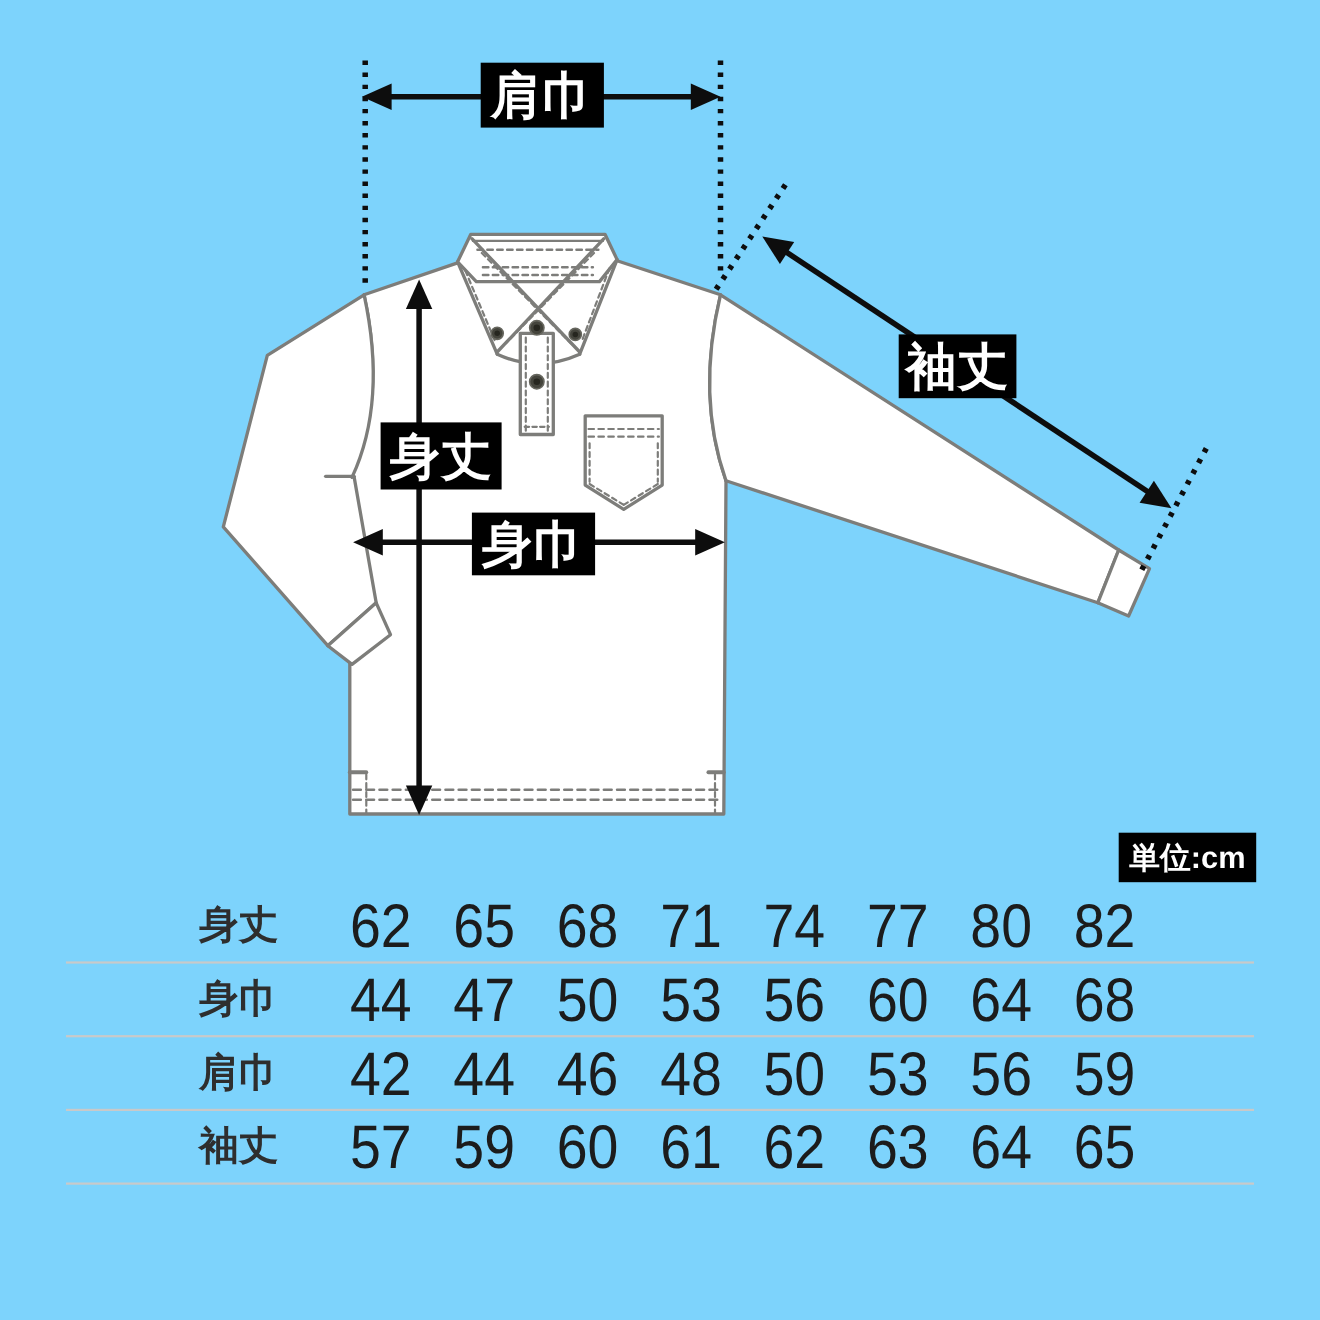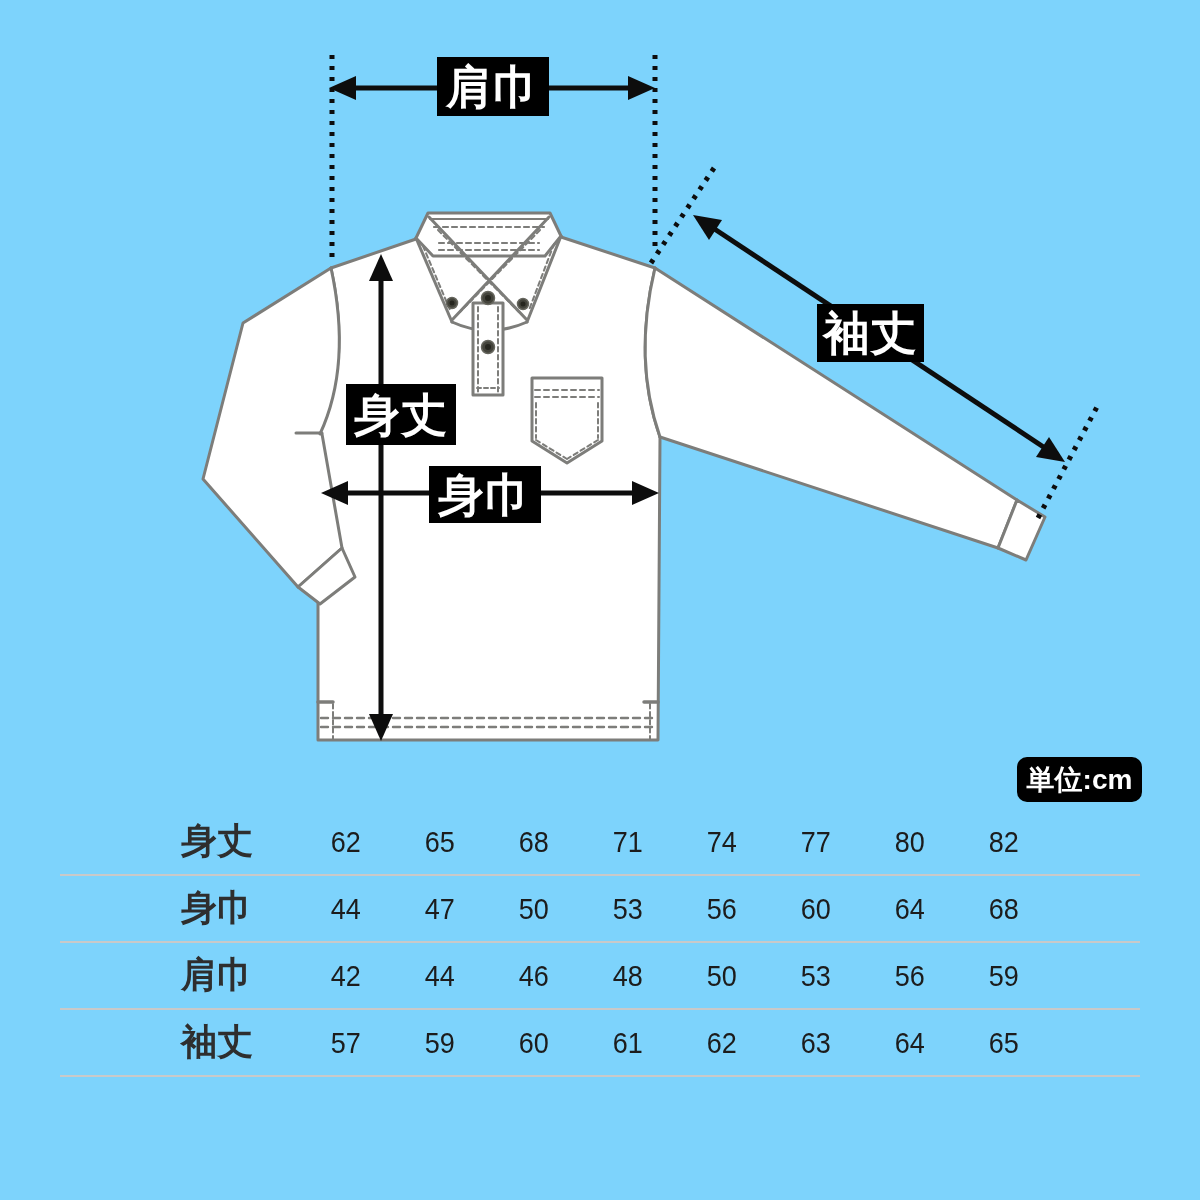--- a/index.html
+++ b/index.html
@@ -22,21 +22,21 @@
   
   .size-table{position:absolute;left:60px;top:809px;width:1080px;}
   .t-row{
     display:grid;grid-template-columns:239px repeat(8,94px) 1fr;
     height:65px;align-items:center;border-bottom:2px solid #c9c9c9;
   }
   .t-row.t-head{border-bottom:2px solid #c9c9c9;}
   .t-cell{text-align:center;white-space:nowrap;}
   .t-colhead{font-weight:bold;font-size:36px;color:#111111;}
   .t-label{font-weight:bold;font-size:36px;color:#2e2e2e;padding-left:75px;}
-  .t-val{font-size:30px;color:#1c1c1c;}
+  .t-val{font-size:56px;color:#1c1c1c;}
   .cond{display:inline-block;transform:scaleX(0.9);}
   .condh{display:inline-block;transform:scaleX(0.94);}
 </style>
 </head>
 <body>
 
 <div class="stage">
 
   <svg width="1200" height="1200" viewBox="0 0 1200 1200">
 
@@ -144,21 +144,21 @@
   </svg>
 
   <div class="measure-label" style="left:437px;top:57px;width:112px;height:59px;">肩巾</div>
 
   <div class="measure-label" style="left:346px;top:384px;width:110px;height:61px;">身丈</div>
 
   <div class="measure-label" style="left:429px;top:466px;width:112px;height:57px;">身巾</div>
 
   <div class="measure-label" style="left:817px;top:304px;width:107px;height:58px;">袖丈</div>
 
-  <div class="unit-label" style="left:1017px;top:757px;width:125px;height:45px;border-radius:10px;">単位:cm</div>
+  <div class="unit-label" style="left:1017px;top:757px;width:125px;height:45px;">単位:cm</div>
 
   <div class="size-table">
 
 
     <div class="t-row">
       <div class="t-cell t-label">身丈</div>
       <div class="t-cell t-val"><span class="cond">62</span></div>
       <div class="t-cell t-val"><span class="cond">65</span></div>
       <div class="t-cell t-val"><span class="cond">68</span></div>
       <div class="t-cell t-val"><span class="cond">71</span></div>

